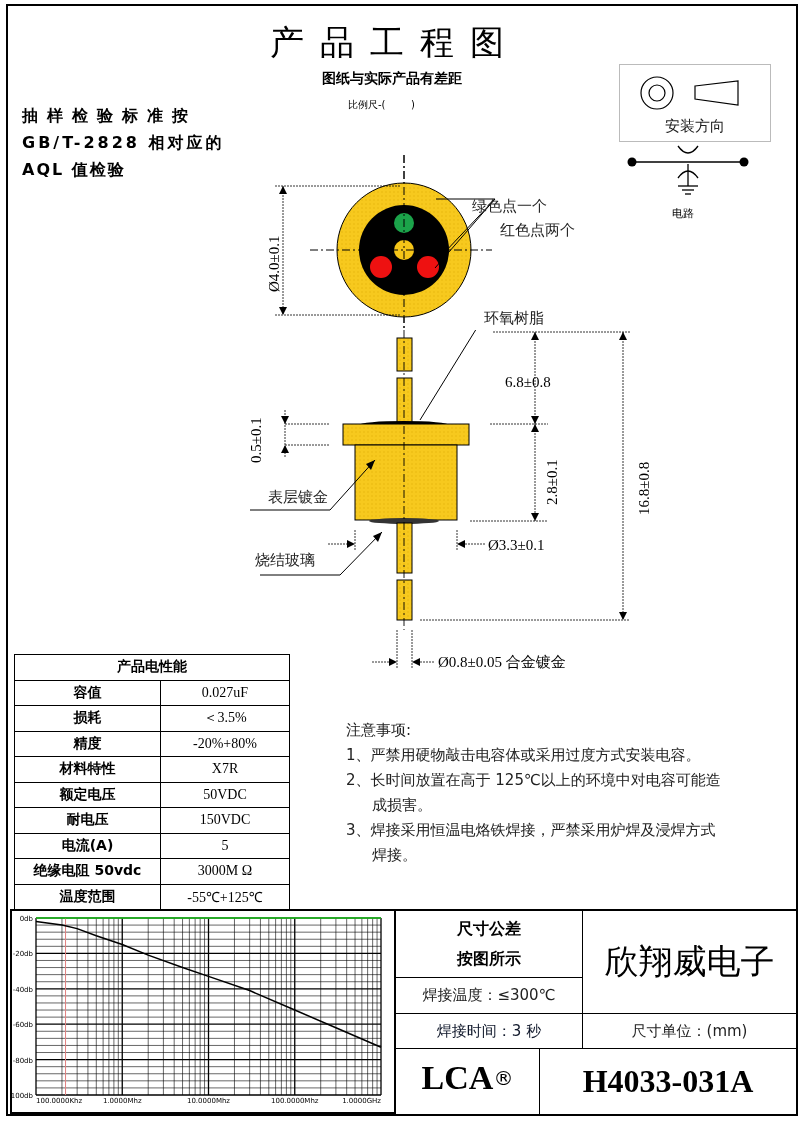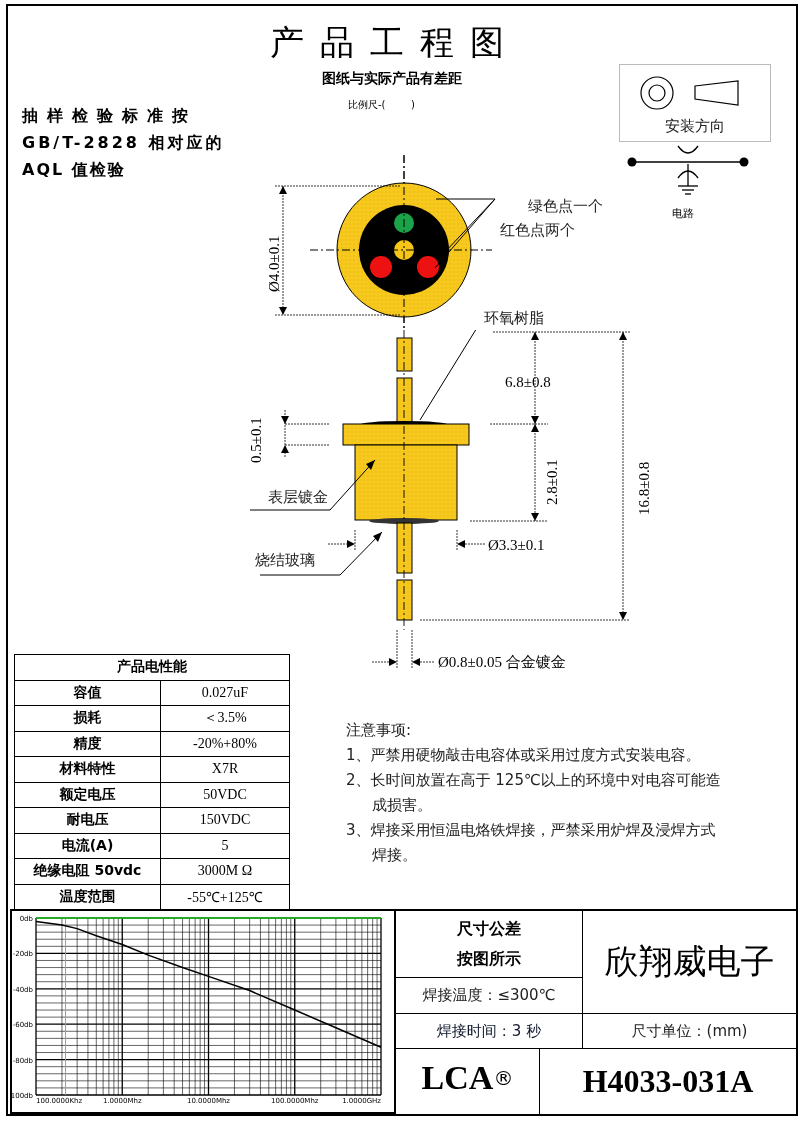--- a/index.html
+++ b/index.html
@@ -85,21 +85,21 @@
   <line x1="15" y1="36" x2="140" y2="36" stroke="#000" stroke-dasharray="2,1" stroke-width="0.8"></line>
   <line x1="15" y1="165" x2="140" y2="165" stroke="#000" stroke-dasharray="2,1" stroke-width="0.8"></line>
   <line x1="23" y1="36" x2="23" y2="165" stroke="#000" stroke-dasharray="2,1" stroke-width="0.8"></line>
   <polygon points="23,36 19,44 27,44" fill="#000"></polygon>
   <polygon points="23,165 19,157 27,157" fill="#000"></polygon>
   <line x1="176" y1="49" x2="235" y2="49" stroke="#000" stroke-width="1"></line>
   <line x1="235" y1="49" x2="175" y2="118" stroke="#000" stroke-width="1"></line>
   <line x1="235" y1="49" x2="184" y2="103" stroke="#000" stroke-width="1"></line>
 </svg>
 <div class="abs dim vert" style="left:266px;top:292px">Ø4.0±0.1</div>
-<div class="abs label" style="left:528px;top:197px">绿色点一个</div>
+<div class="abs label" style="left:472px;top:197px">绿色点一个</div>
 <div class="abs label" style="left:500px;top:221px">红色点两个</div>
 <div class="abs label" style="left:484px;top:309px">环氧树脂</div>
 
 <svg class="abs" style="left:230px;top:330px" width="420" height="340">
   <defs>
     <pattern id="dots2" width="4" height="4" patternUnits="userSpaceOnUse">
       <rect width="4" height="4" fill="#F7C91E"></rect>
       <circle cx="2" cy="2" r="0.8" fill="#E9B70C"></circle>
     </pattern>
   </defs>

